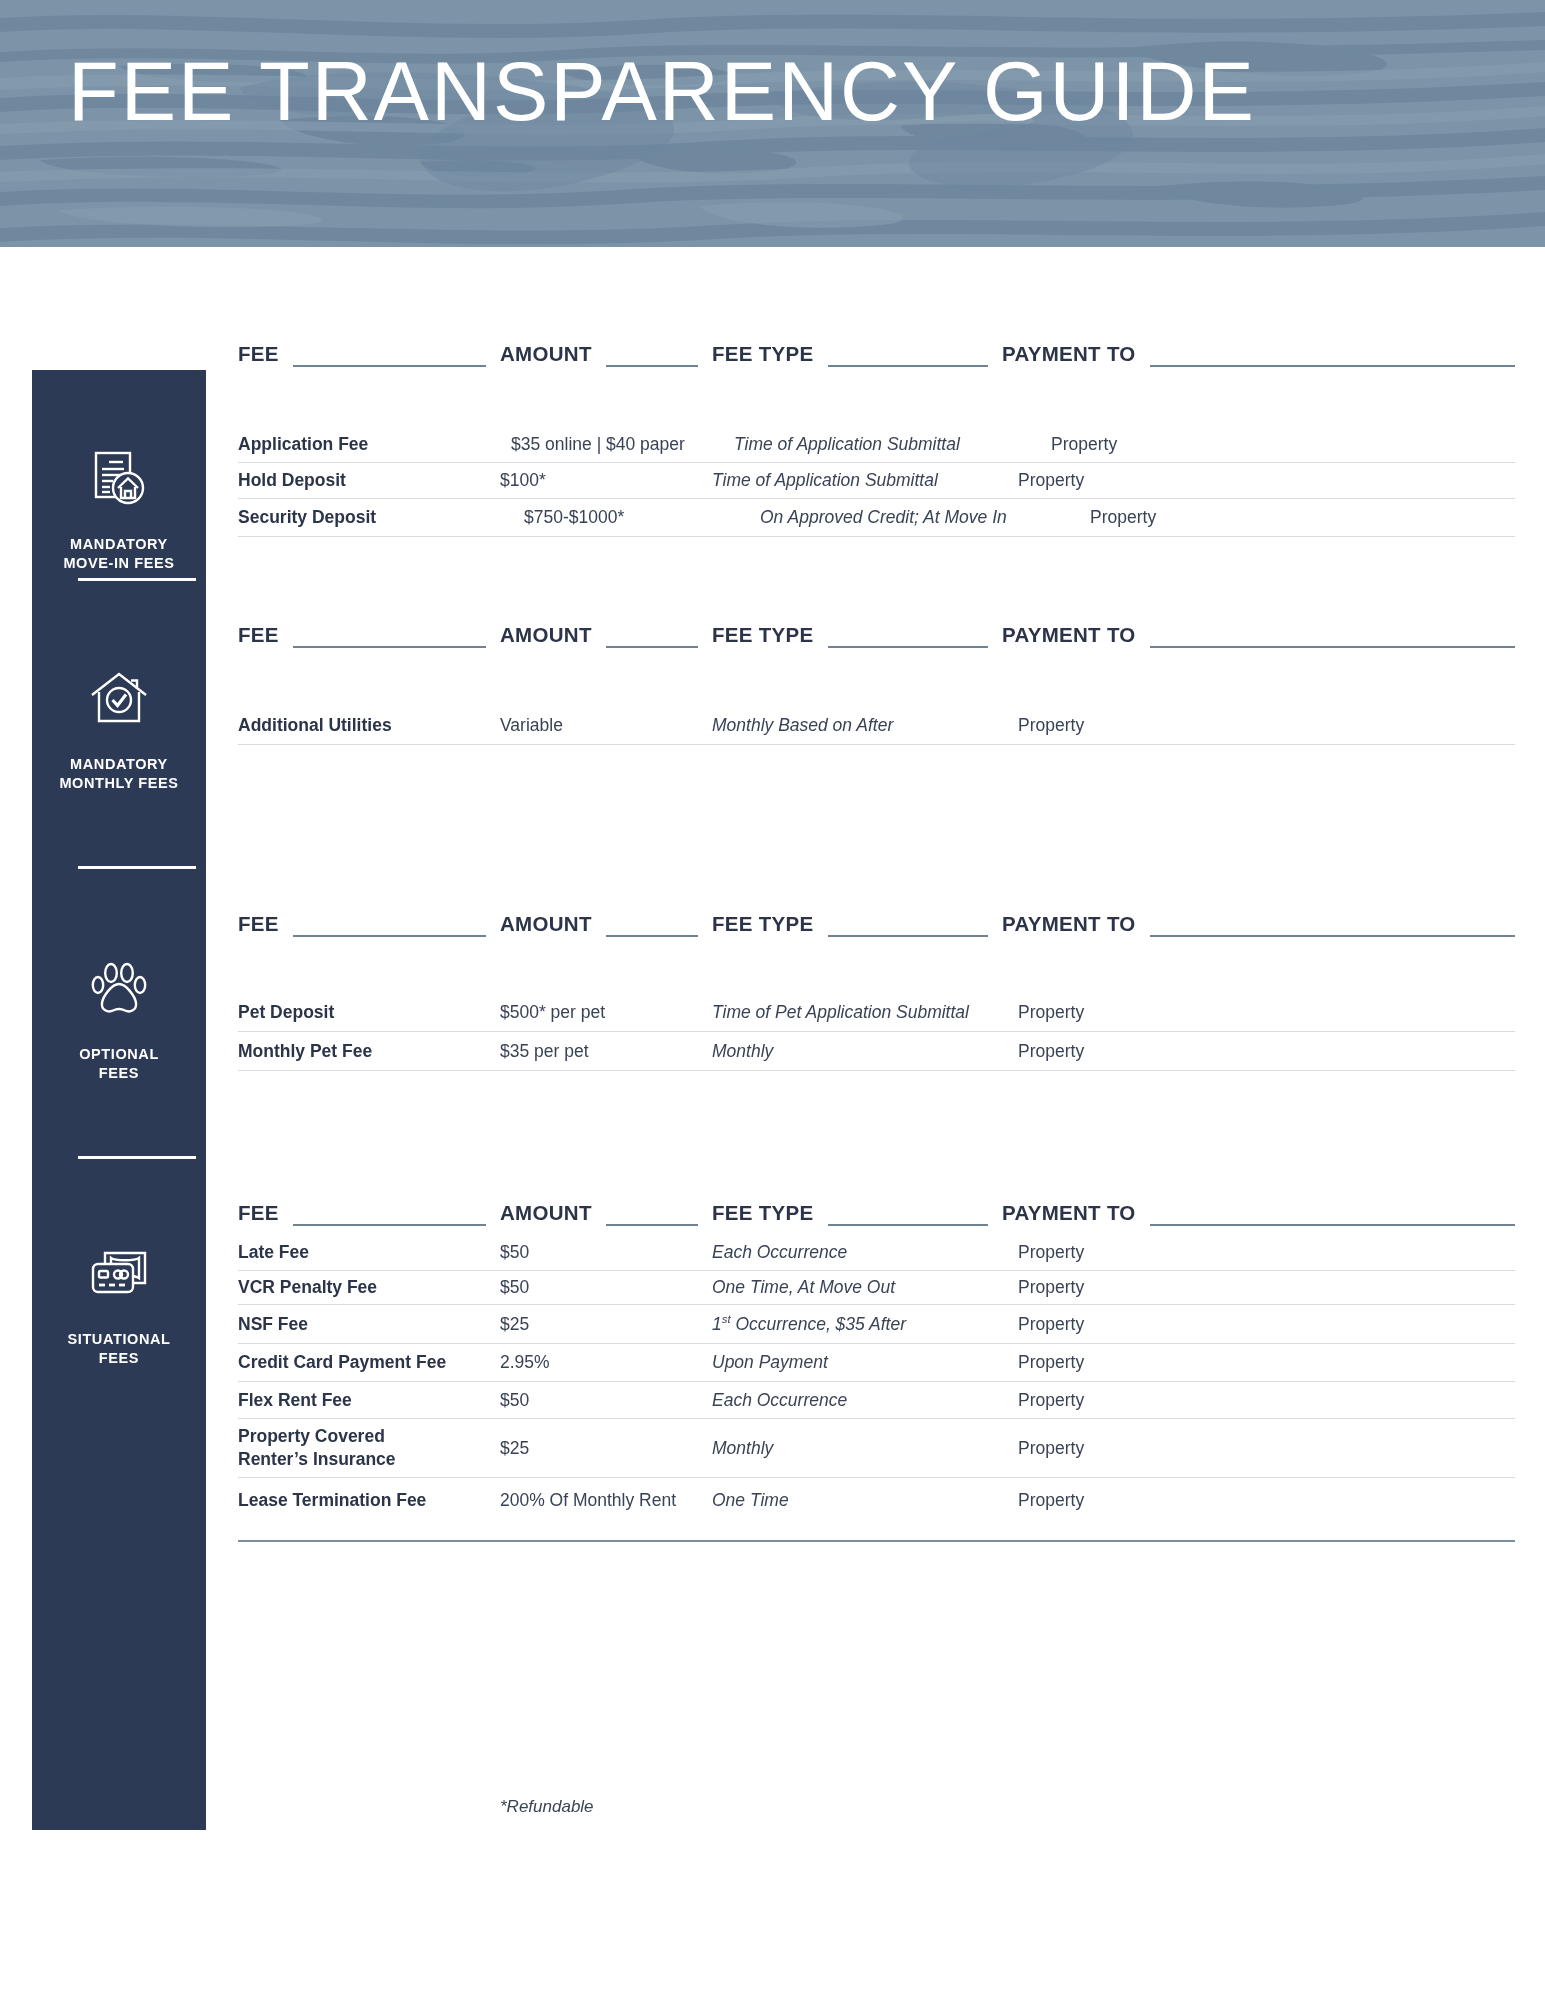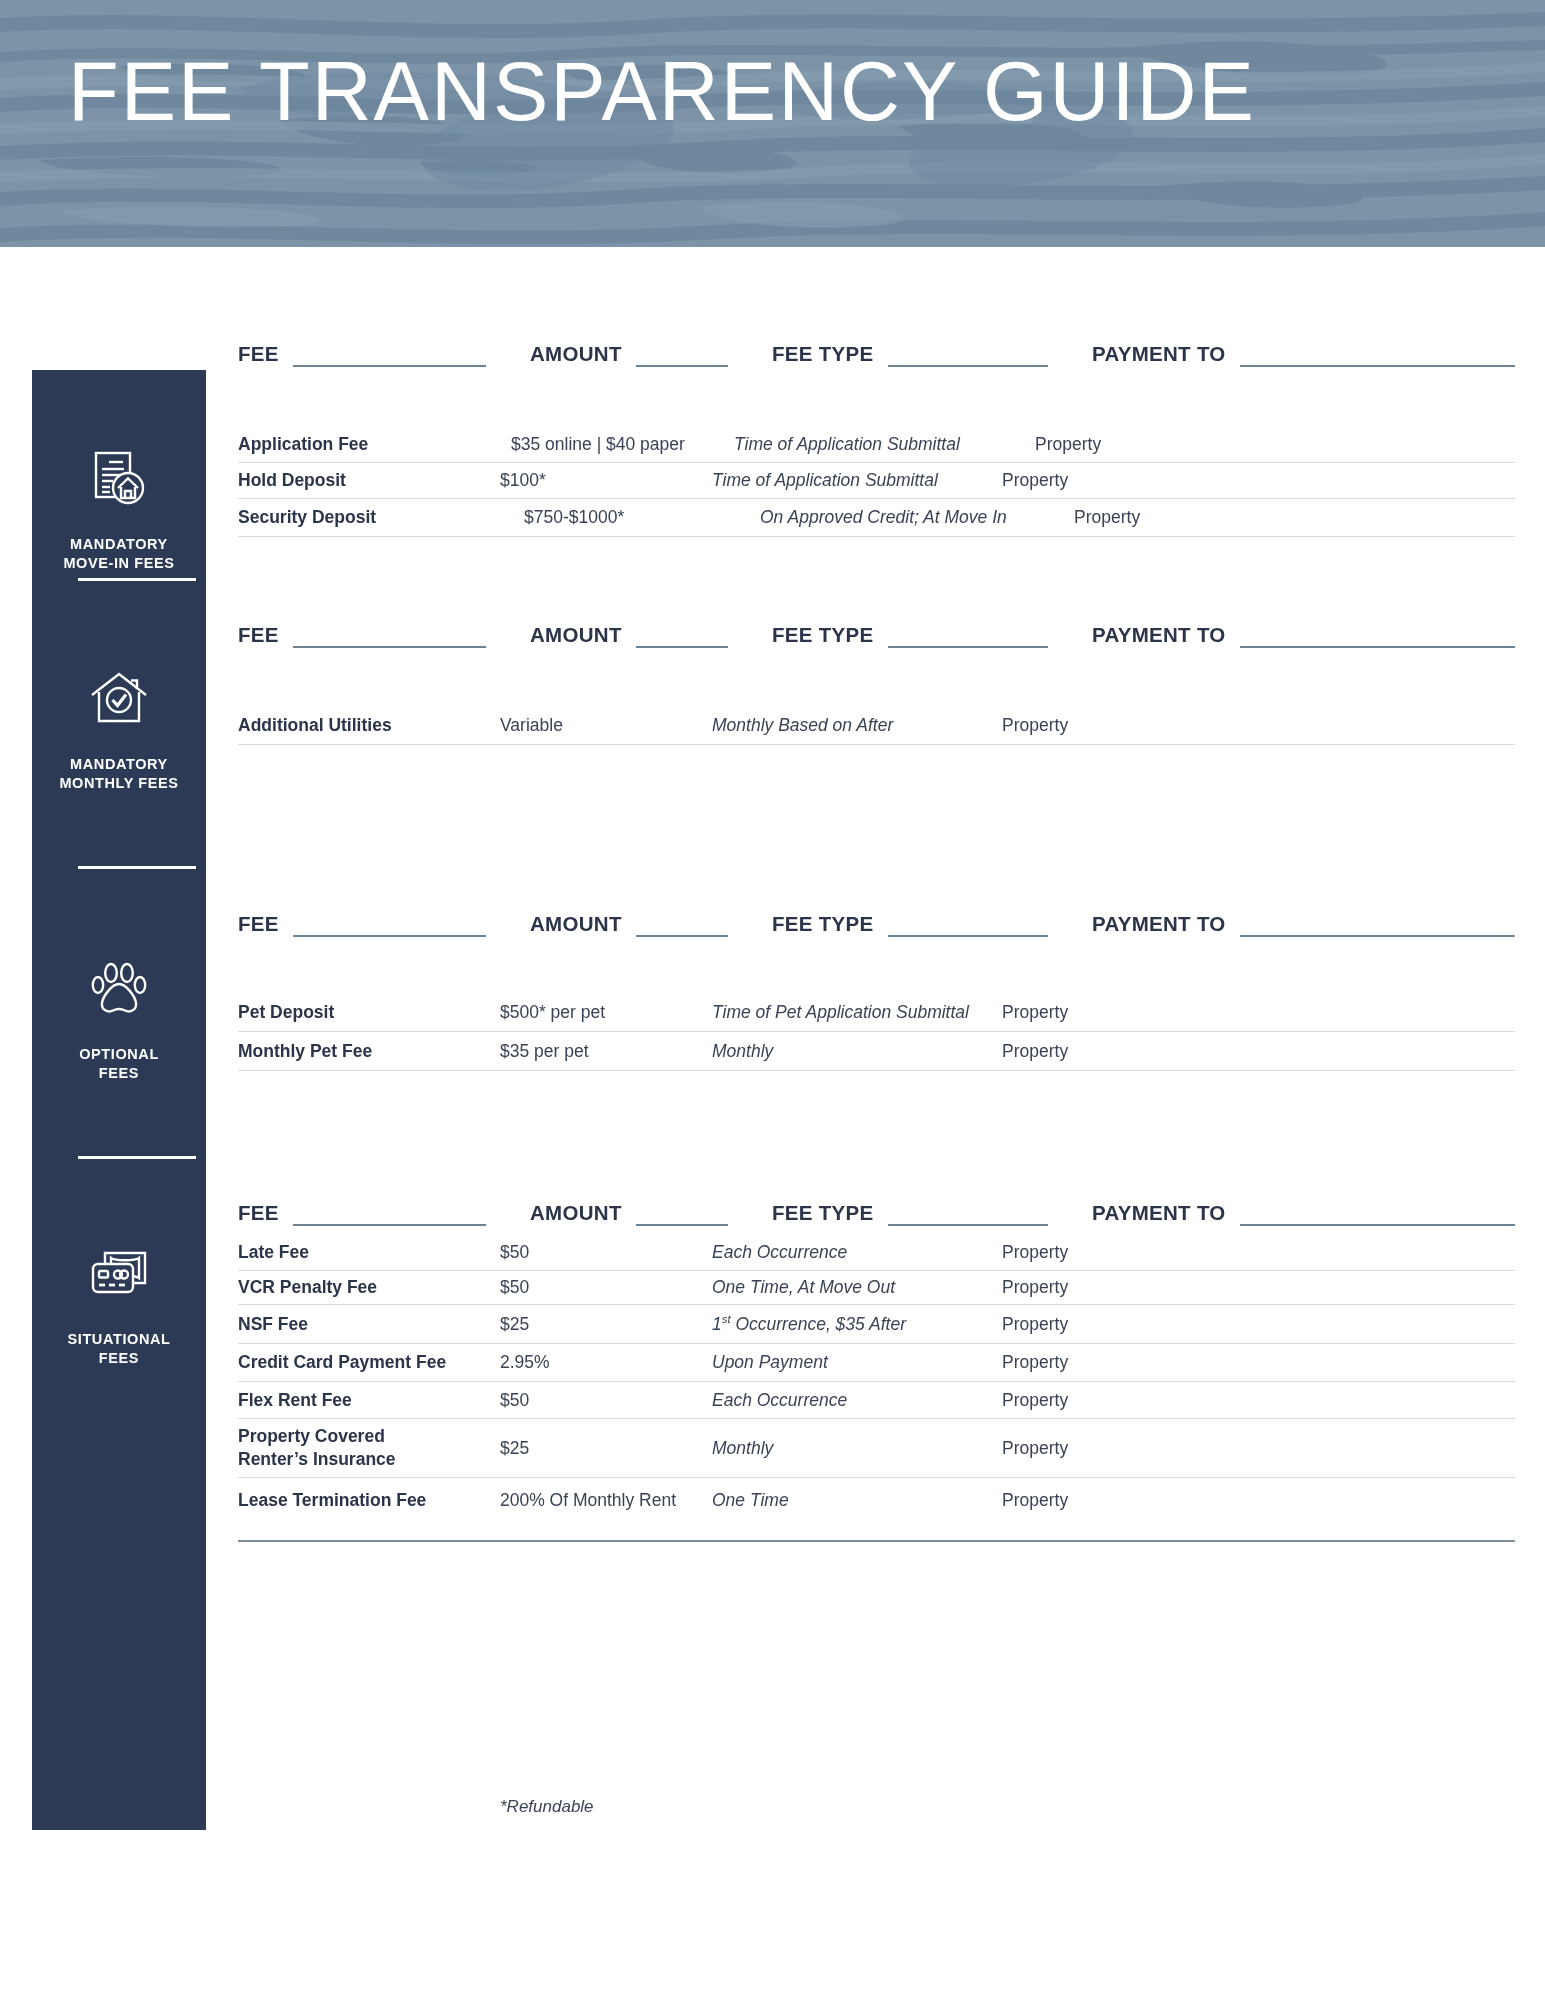--- a/index.html
+++ b/index.html
@@ -45,21 +45,21 @@
   .side-div {
     position:absolute; left:46px; width:118px; height:3px;
     background:#ffffff;
   }
 
   
   .table { position:absolute; left:238px; width:1277px; }
 
   .hdr-row {
     position:relative; height:34px;
-    display:flex; gap:30px;
+    display:flex; 
   }
   .hdr-cell {
     display:flex; align-items:flex-end; flex:0 0 auto;
     height:100%;
   }
   .hdr-text {
     font-size:20.5px; font-weight:bold; letter-spacing:.3px;
     color:#2b3449; white-space:nowrap; line-height:1;
     padding-bottom:3px;
   }
@@ -77,21 +77,21 @@
 
   .row {
     display:flex; align-items:center;
     border-top:1.6px solid #d9dbde;
   }
   .row.first { border-top:none; }
   .cell { flex:0 0 auto; box-sizing:border-box; }
   .cell.c1 { width:262px; font-size:17.5px; font-weight:bold; color:#2b3449; line-height:1.3; }
   .cell.c2 { width:212px; font-size:17.5px; font-weight:400; color:#3a4355; }
   .cell.c3 { width:290px; font-size:17.5px; font-style:italic; font-weight:400; color:#3a4355; white-space:nowrap; }
-  .cell.c4 { flex:1 1 auto; font-size:17.5px; font-weight:400; color:#3a4355; }
+  .cell.c4 { flex:1 1 auto; font-size:17.5px; font-weight:400; color:#3a4355;margin-left:16px; }
   .cell sup { font-size:.65em; vertical-align:super; }
 
   .sec-end { border-top:1.6px solid #d9dbde; }
   .sec-end.strong { border-top:2.5px solid #7b8f9d; }
 
   .footnote {
     position:absolute; left:500px;
     font-size:17px; font-style:italic; color:#3a4355;
   }
 </style>

